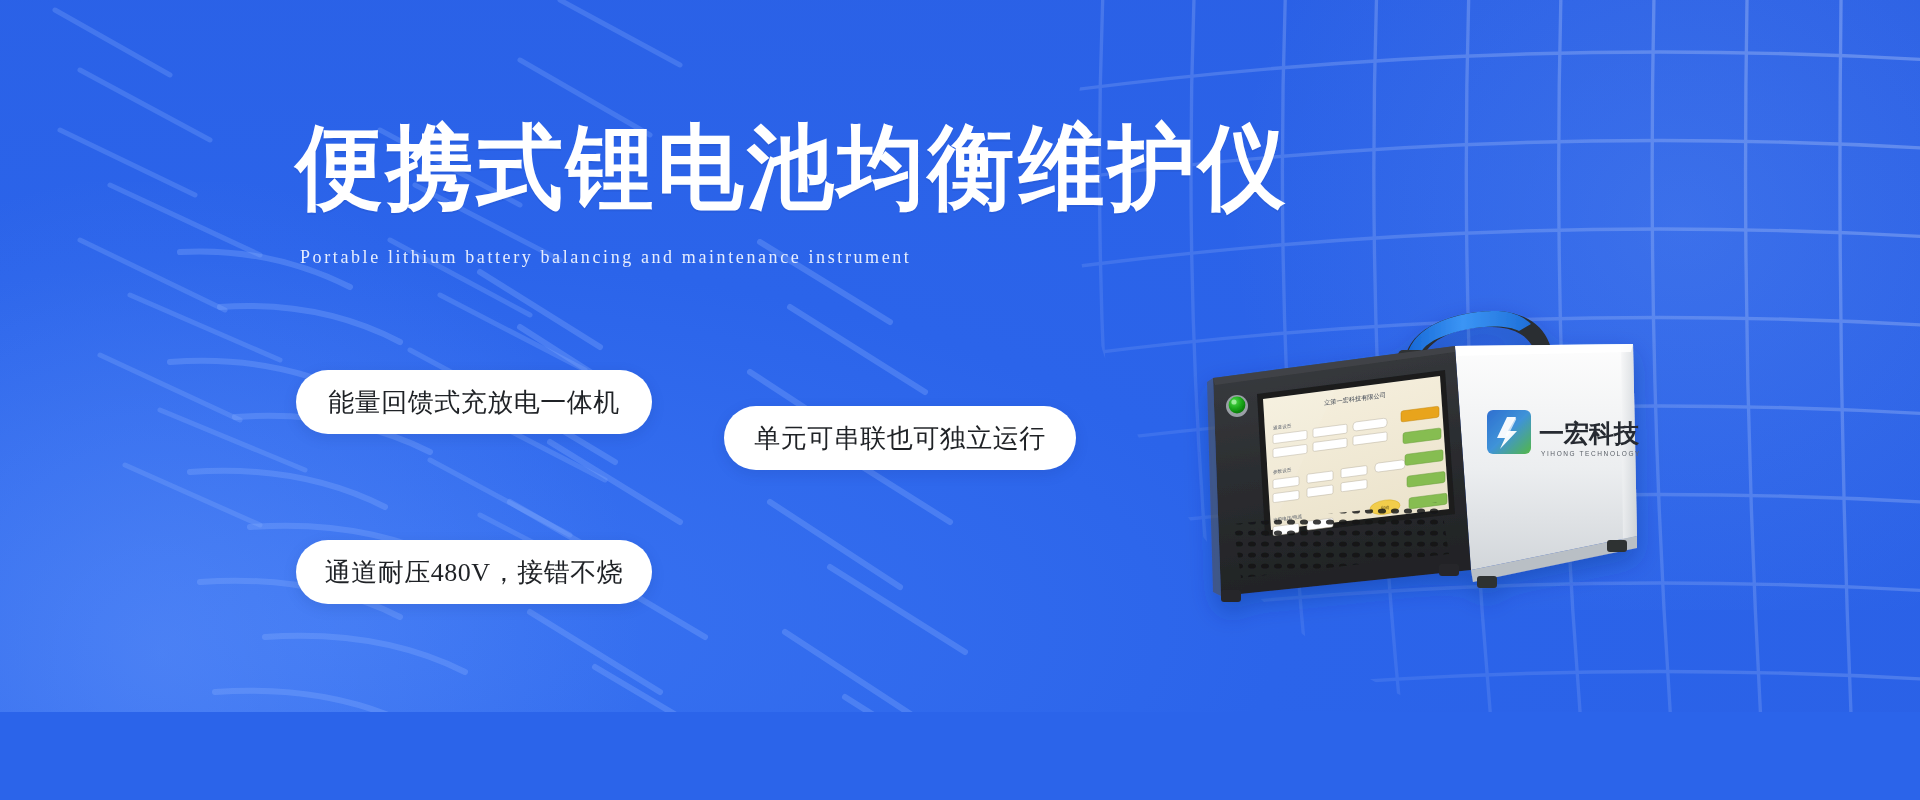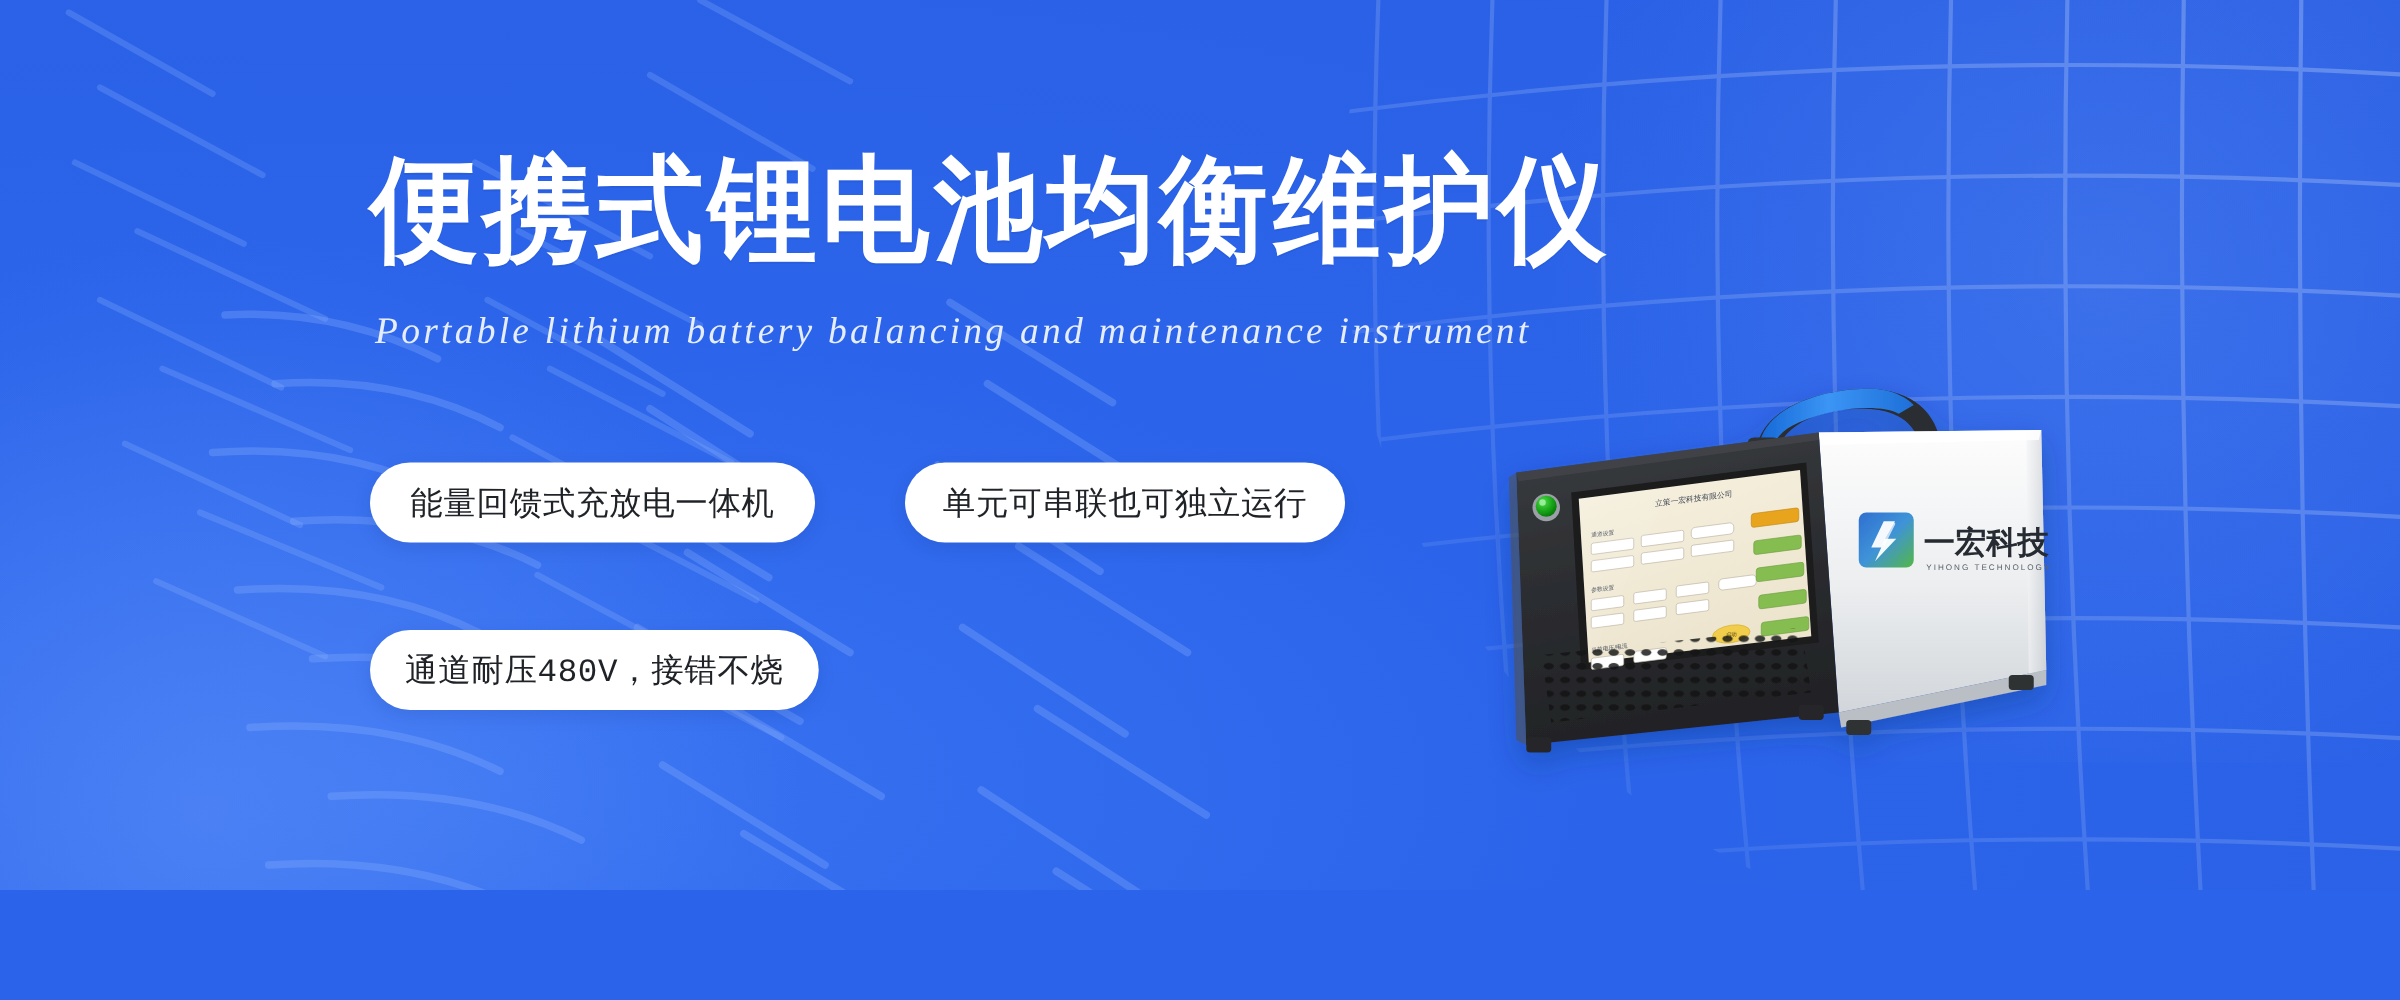--- a/index.html
+++ b/index.html
@@ -45,42 +45,41 @@
     font-family:"DejaVu Sans","Liberation Sans",sans-serif;
     font-size:92px;line-height:1;font-weight:700;
     color:#ffffff;letter-spacing:4px;
     transform:scaleX(.94);transform-origin:left center;
     white-space:nowrap;
     text-shadow:0 2px 0 rgba(20,50,130,.10);
   }
   .subtitle{
     position:absolute;left:300px;top:248px;
     font-family:"Liberation Serif","DejaVu Serif",serif;
-    font-size:30px;line-height:1.1;color:#eef3ff;
+    font-size:18px;line-height:1.1;color:#eef3ff;
     letter-spacing:2.6px;white-space:nowrap;
     opacity:.96;
-    font-style:italic;
   }
 
   
   .pills{position:absolute;left:296px;top:370px;width:830px;}
   .pill-row{display:flex;gap:72px;margin-bottom:70px;}
   .pill{
     background:#ffffff;
     border-radius:999px;
     height:64px;
     display:flex;align-items:center;justify-content:center;
     padding:0 28px;
     box-shadow:0 4px 14px rgba(12,40,110,.13);
     color:#1f2226;
-    font-family:Liberation Mono, monospace;
+    font-family:Liberation Serif, serif;
     font-size:26px;letter-spacing:.5px;white-space:nowrap;
   }
   .pill.w1{min-width:300px;}
-  .pill.w2{min-width:296px;}
+  .pill.w2{min-width:296px;margin-top:36px;}
 
   
   .device{
     position:absolute;left:1155px;top:286px;width:510px;height:360px;
   }
   .device svg{width:100%;height:100%;display:block;overflow:visible;}
 </style>
 </head>
 <body>
 

